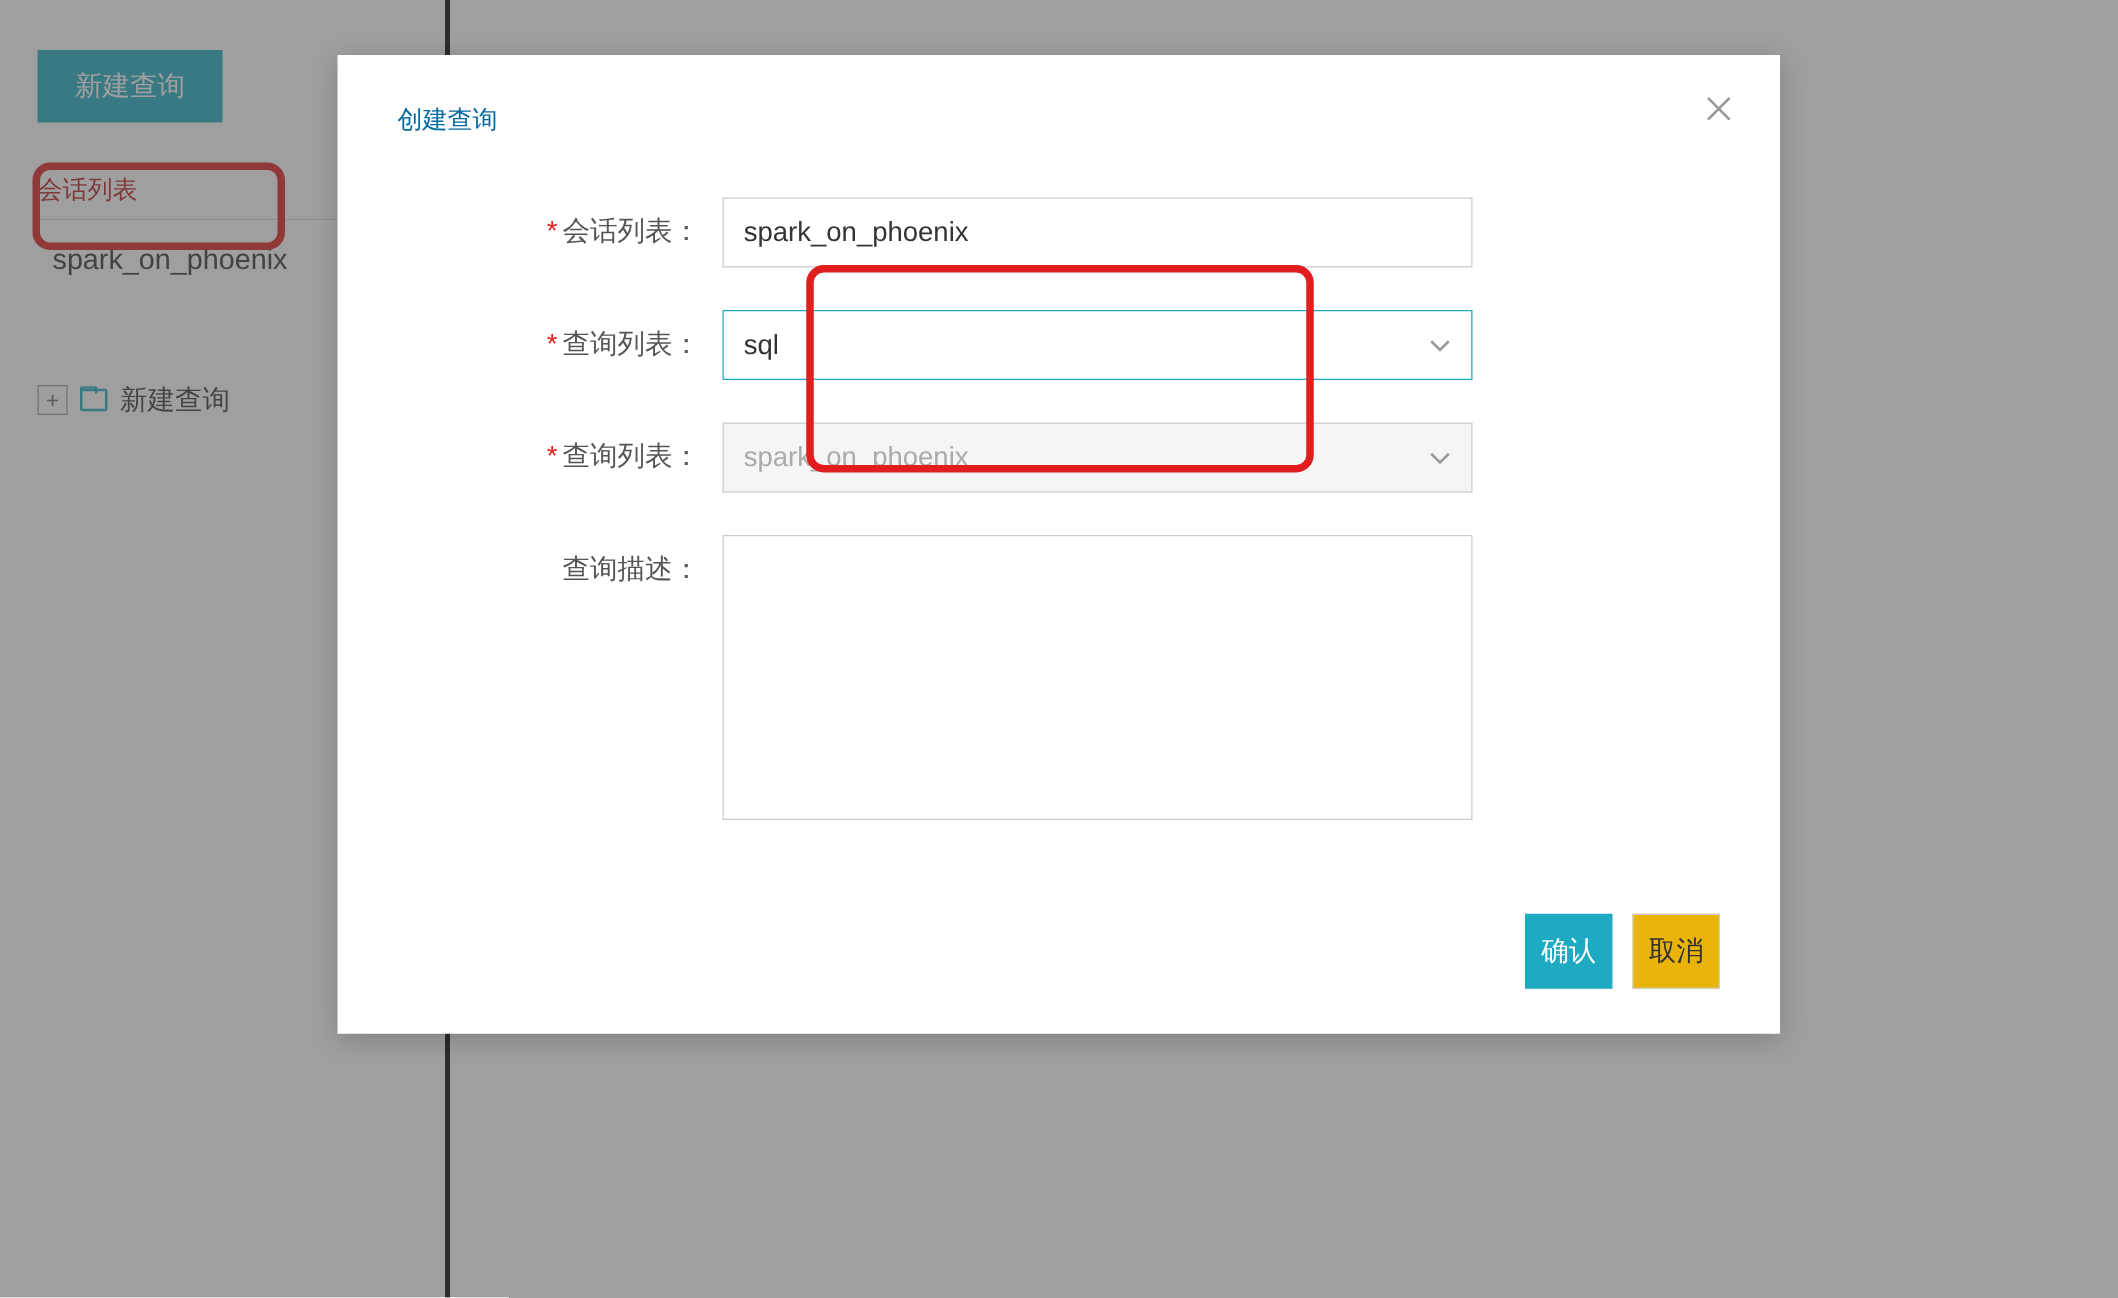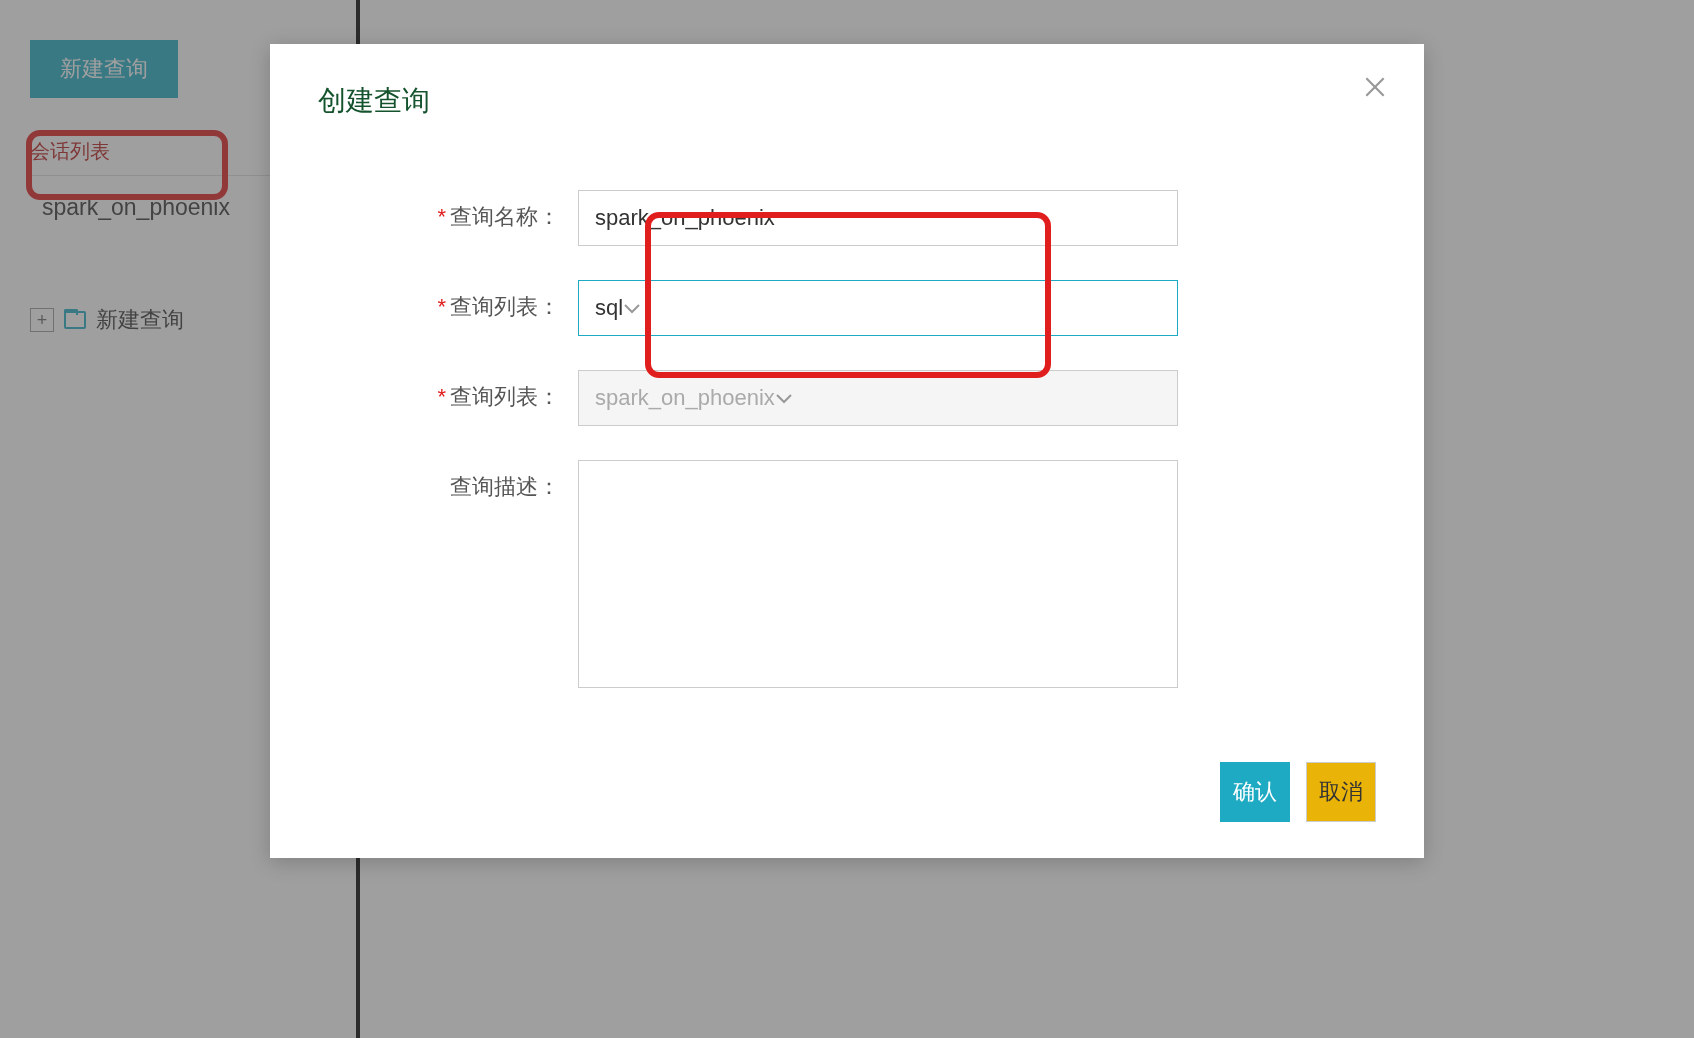--- a/index.html
+++ b/index.html
@@ -122,24 +122,24 @@
     }
     .modal {
       background: #fff;
       width: 1154px;
       margin-top: 44px;
       padding: 38px 48px 36px 48px;
       position: relative;
       box-shadow: 0 4px 20px rgba(0,0,0,0.2);
     }
     .modal-title {
-      font-size: 28px;
-      color: #14532d;
+      font-size: 20px;
+      color: #0369a1;
       font-weight: 500;
-      margin-bottom: 70px;
+      margin-bottom: 49px;
     }
     .close-btn {
       position: absolute;
       top: 30px;
       right: 36px;
       cursor: pointer;
       color: #999;
     }
     .close-btn svg { width: 26px; height: 26px; }
 
@@ -171,20 +171,21 @@
       border: 1px solid #ccc;
       padding: 14px 16px;
       font-size: 22px;
       color: #333;
       font-family: inherit;
       background: #fff;
     }
     .select-box {
       display: flex;
       align-items: center;
+      justify-content: space-between;
       cursor: pointer;
     }
     .select-box.focused {
       border-color: #1eaac2;
     }
     .select-box.disabled {
       background: #f5f5f5;
       color: #aaa;
       cursor: not-allowed;
     }
@@ -264,21 +265,21 @@
   <div class="modal">
     <div class="modal-title">创建查询</div>
     <div class="close-btn">
       <svg viewBox="0 0 24 24">
           <path d="M4 4 L20 20 M20 4 L4 20" stroke="#999" stroke-width="2" fill="none"></path>
         </svg>
     </div>
 
     <div class="form-row">
       <div class="form-label">
-        <span class="asterisk">*</span><span>查询名称：</span>
+        <span class="asterisk">*</span><span>会话列表：</span>
       </div>
       <div class="form-control">
         <input type="text" value="spark_on_phoenix" style="">
       </div>
     </div>
 
     <div class="form-row">
       <div class="form-label">
         <span class="asterisk">*</span><span>查询列表：</span>
       </div>

